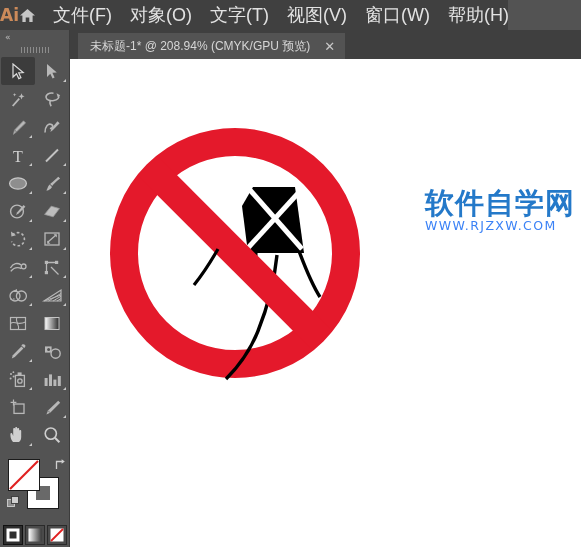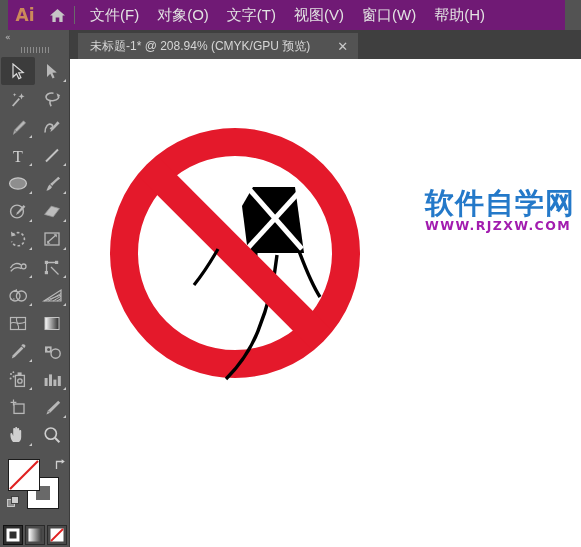--- a/index.html
+++ b/index.html
@@ -17,23 +17,23 @@
   #app {
     position: relative;
     width: 581px;
     height: 547px;
     background: #535353;
   }
 
   
   .menubar {
     position: absolute;
-    left: 8px; top: 0;
-    width: 557px; height: 30px;
-    background: #701a75;
+    left: 0; top: 0;
+    width: 508px; height: 30px;
+    background: #404040;
     display: flex;
     align-items: center;
     box-sizing: border-box;
   }
   .ai-logo {
     width: 34px;
     text-align: center;
     font-size: 17px;
     font-weight: bold;
     color: #cc8a5a;
@@ -53,21 +53,21 @@
     height: 18px;
     background: #6a6a6a;
     margin: 0 6px 0 2px;
   }
   .menu-items {
     display: flex;
     align-items: center;
     height: 30px;
   }
   .menu-item {
-    font-size: 15px;
+    font-size: 18px;
     color: #e2e2e2;
     padding: 0 9px;
     line-height: 30px;
     white-space: nowrap;
     cursor: default;
   }
 
   
   .tabbar {
     position: absolute;
@@ -77,21 +77,20 @@
   }
   .tab {
     position: absolute;
     left: 8px; top: 3px;
     height: 26px;
     background: #535353;
     display: flex;
     align-items: center;
     padding: 0 6px 0 12px;
     box-sizing: border-box;
-    gap: 13px;
   }
   .tab-title {
     font-size: 12px;
     color: #d6d6d6;
     white-space: nowrap;
     line-height: 26px;
   }
   .tab-close {
     margin-left: 14px;
     margin-right: 4px;
@@ -236,22 +235,22 @@
     font-size: 29px;
     font-weight: bold;
     color: #2479c9;
     letter-spacing: 1px;
     line-height: 32px;
     font-family: "DejaVu Sans", sans-serif;
     white-space: nowrap;
   }
   .wm-en {
     font-size: 12.5px;
-    font-weight: bold;
-    color: #a21caf;
+    font-weight: normal;
+    color: #3b82f6;
     letter-spacing: 1.4px;
     line-height: 14px;
     font-family: "DejaVu Sans", sans-serif;
     white-space: nowrap;
   }
 </style>
 </head>
 <body>
 
 <div id="app">

